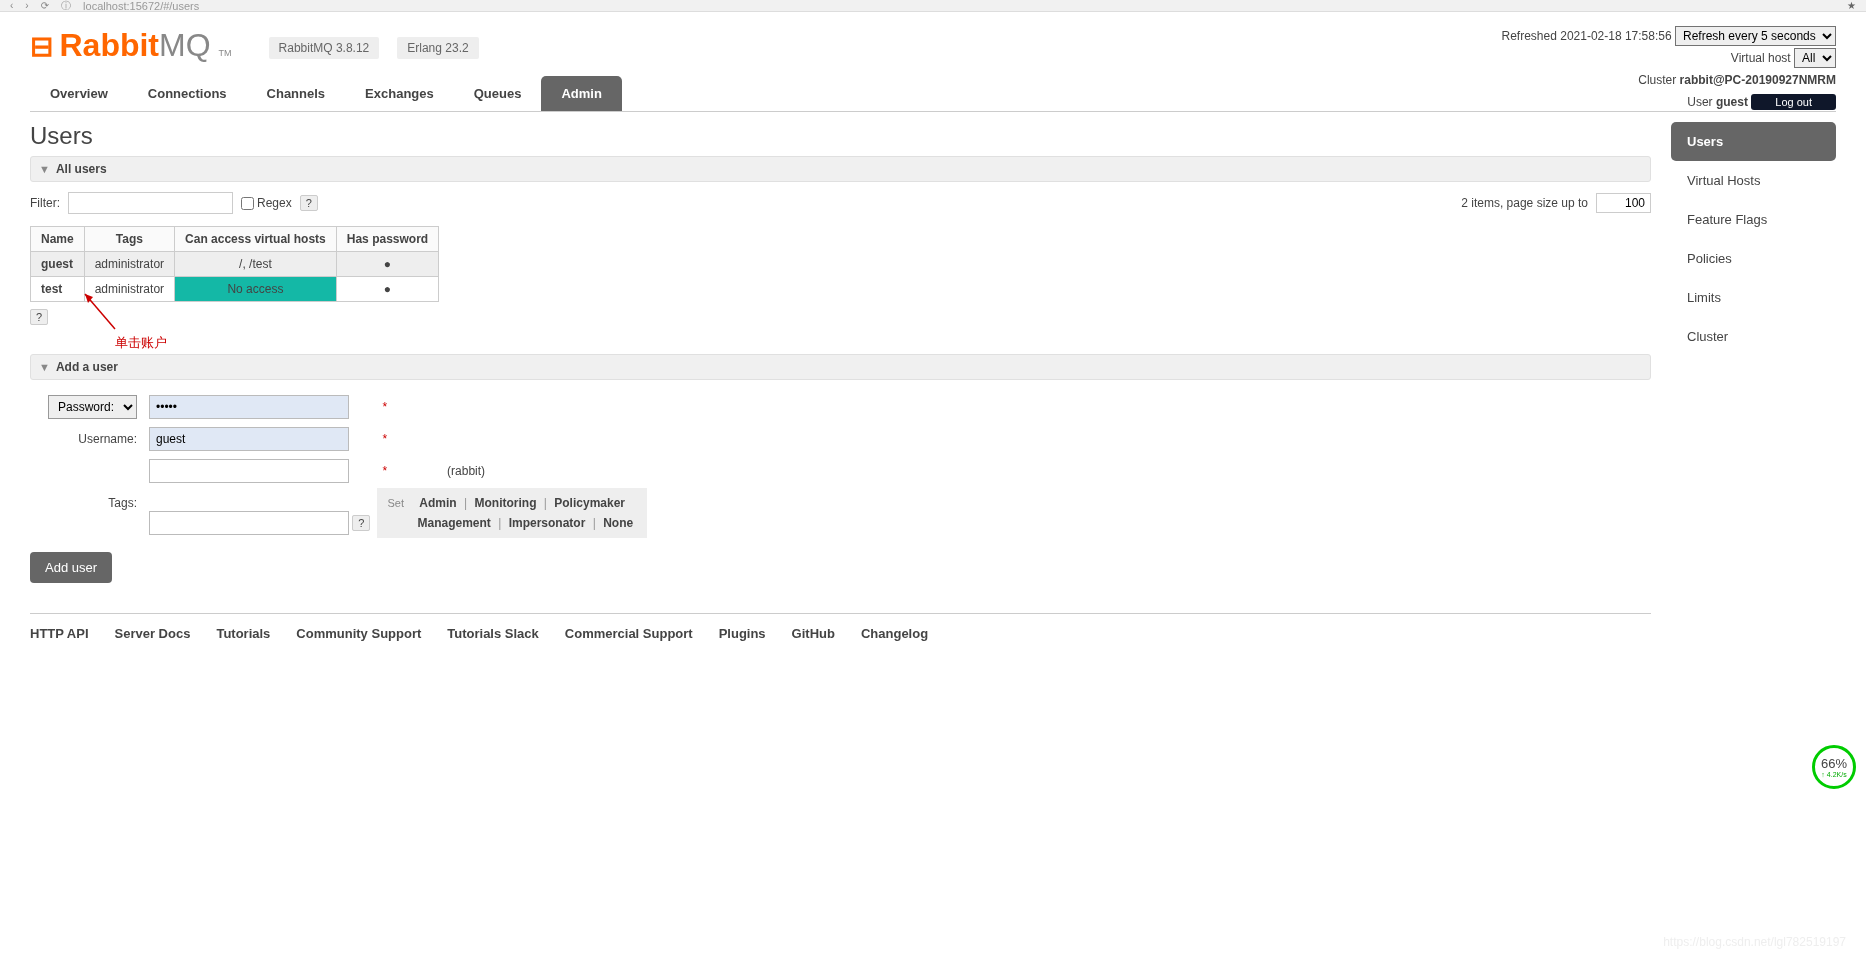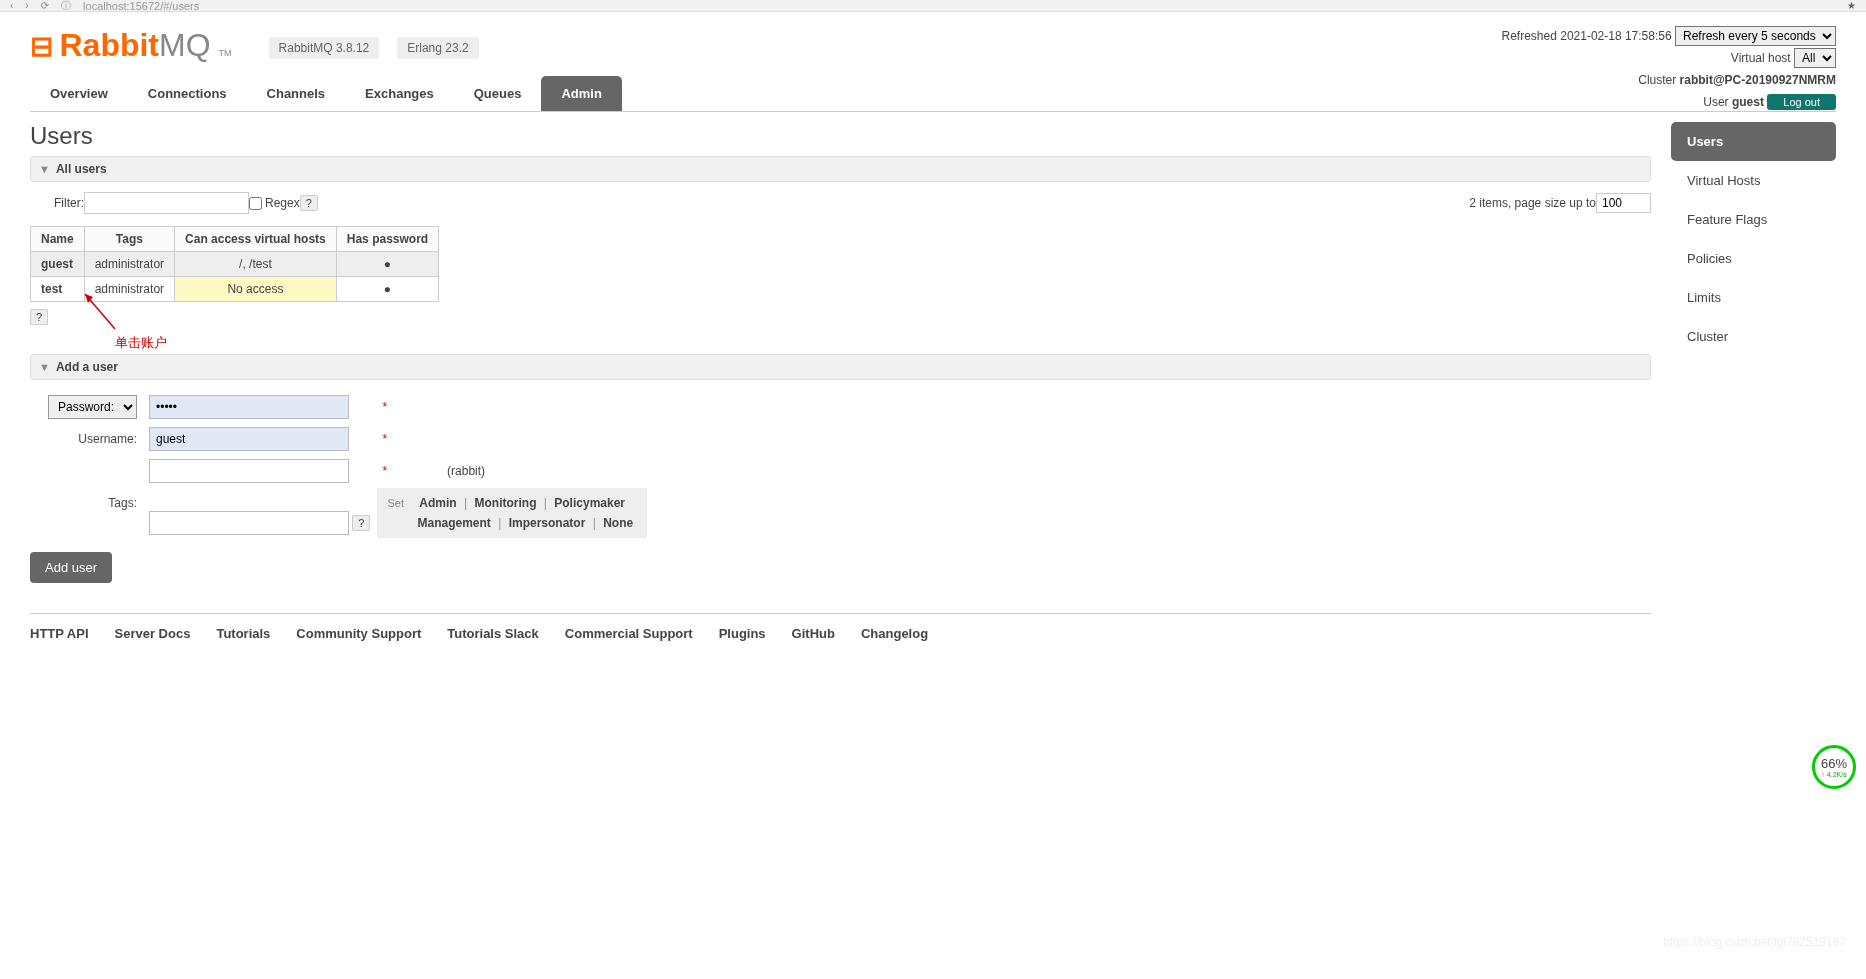--- a/index.html
+++ b/index.html
@@ -18,53 +18,53 @@
     .logo-text { font-size: 32px; }
     .logo-text .rabbit { color: #f60; font-weight: 700; }
     .logo-text .mq { color: #888; font-weight: 300; }
     .logo-tm { font-size: 9px; color: #888; margin-left: 4px; }
     .version-badges { display: flex; gap: 18px; margin-left: 37px; padding-bottom: 5px; }
     .version-badge { background: #eee; padding: 4px 10px; border-radius: 2px; color: #666; font-size: 12px; }
     
     .status-area { position: absolute; right: 0; top: 14px; text-align: right; font-size: 12px; line-height: 20px; }
     .status-line { margin-bottom: 2px; }
     .status-line select { font-size: 12px; padding: 1px 3px; border: 1px solid #737373; }
-    .logout-btn { background: #0f766e; color: #fff; border: none; padding: 2px 16px; border-radius: 3px; font-size: 11px; cursor: pointer; }
+    .logout-btn { background: #0f172a; color: #fff; border: none; padding: 2px 24px; border-radius: 3px; font-size: 11px; cursor: pointer; }
     
     .main-tabs { border-bottom: 1px solid #ccc; display: flex; gap: 0; margin-top: 2px; }
     .main-tab { padding: 10px 20px; color: #444; font-weight: bold; cursor: pointer; font-size: 13px; }
     .main-tab.active { background: #666; color: #fff; border-radius: 5px 5px 0 0; }
     
     .content-row { display: flex; gap: 20px; margin-top: 10px; }
     .main-content { flex: 1; }
     .right-nav { width: 165px; }
     .right-nav-item { padding: 12px 16px; cursor: pointer; font-size: 13px; }
     .right-nav-item.active { background: #666; color: #fff; border-radius: 5px; font-weight: bold; }
     
     h1 { font-size: 24px; font-weight: normal; color: #444; margin-bottom: 6px; }
     
     .section-header { background: #f0f0f0; border: 1px solid #e0e0e0; border-radius: 3px; padding: 5px 8px; margin-bottom: 10px; cursor: pointer; display: flex; align-items: center; gap: 6px; }
     .section-header .disclosure { color: #888; font-size: 11px; }
     .section-header .title { font-weight: bold; color: #444; }
     
-    .filter-row { display: flex; align-items: center; gap: 0; margin-bottom: 12px; margin-left: 24px; }
+    .filter-row { display: flex; align-items: center; gap: 8px; margin-bottom: 12px; }
     .filter-row label { color: #444; }
     .filter-input { width: 165px; border: 1px solid #ccc; padding: 3px 5px; font-size: 12px; }
     .regex-check { display: flex; align-items: center; gap: 3px; }
     .help-icon { background: #eee; border: 1px solid #ccc; padding: 1px 5px; font-size: 11px; cursor: help; border-radius: 2px; }
     .filter-spacer { flex: 1; }
-    .page-size-input { width: 55px; border: 1px solid #ccc; padding: 2px 5px; text-align: left; font-size: 12px; }
+    .page-size-input { width: 55px; border: 1px solid #ccc; padding: 2px 5px; text-align: right; font-size: 12px; }
     
     .users-table { border-collapse: collapse; margin-bottom: 8px; }
     .users-table th, .users-table td { border: 1px solid #ccc; padding: 5px 10px; text-align: center; font-size: 12px; }
     .users-table th { background: #fafafa; font-weight: bold; }
     .users-table th:first-child, .users-table td:first-child { text-align: left; }
     .users-table tr.current-user th, .users-table tr.current-user td { background: #eee; }
     .users-table .username { font-weight: bold; cursor: pointer; }
-    .users-table td.no-access { background: #fef9c3; text-align: center; }
+    .users-table td.no-access { background: #14b8a6; text-align: center; }
     
     .annotation { color: #c00; font-size: 13px; margin-left: 60px; }
     
     .form-table { margin-bottom: 12px; }
     .form-table td { padding: 3px 5px; vertical-align: middle; font-size: 12px; }
     .form-table .label-cell { text-align: right; width: 110px; }
     .form-input { width: 200px; border: 1px solid #bbb; padding: 4px 6px; font-size: 12px; }
     .form-input.highlight { background: #e0e8f5; }
     .form-select { padding: 3px 5px; border: 1px solid #999; font-size: 12px; }
     .asterisk { color: #c00; padding: 0 6px; }

